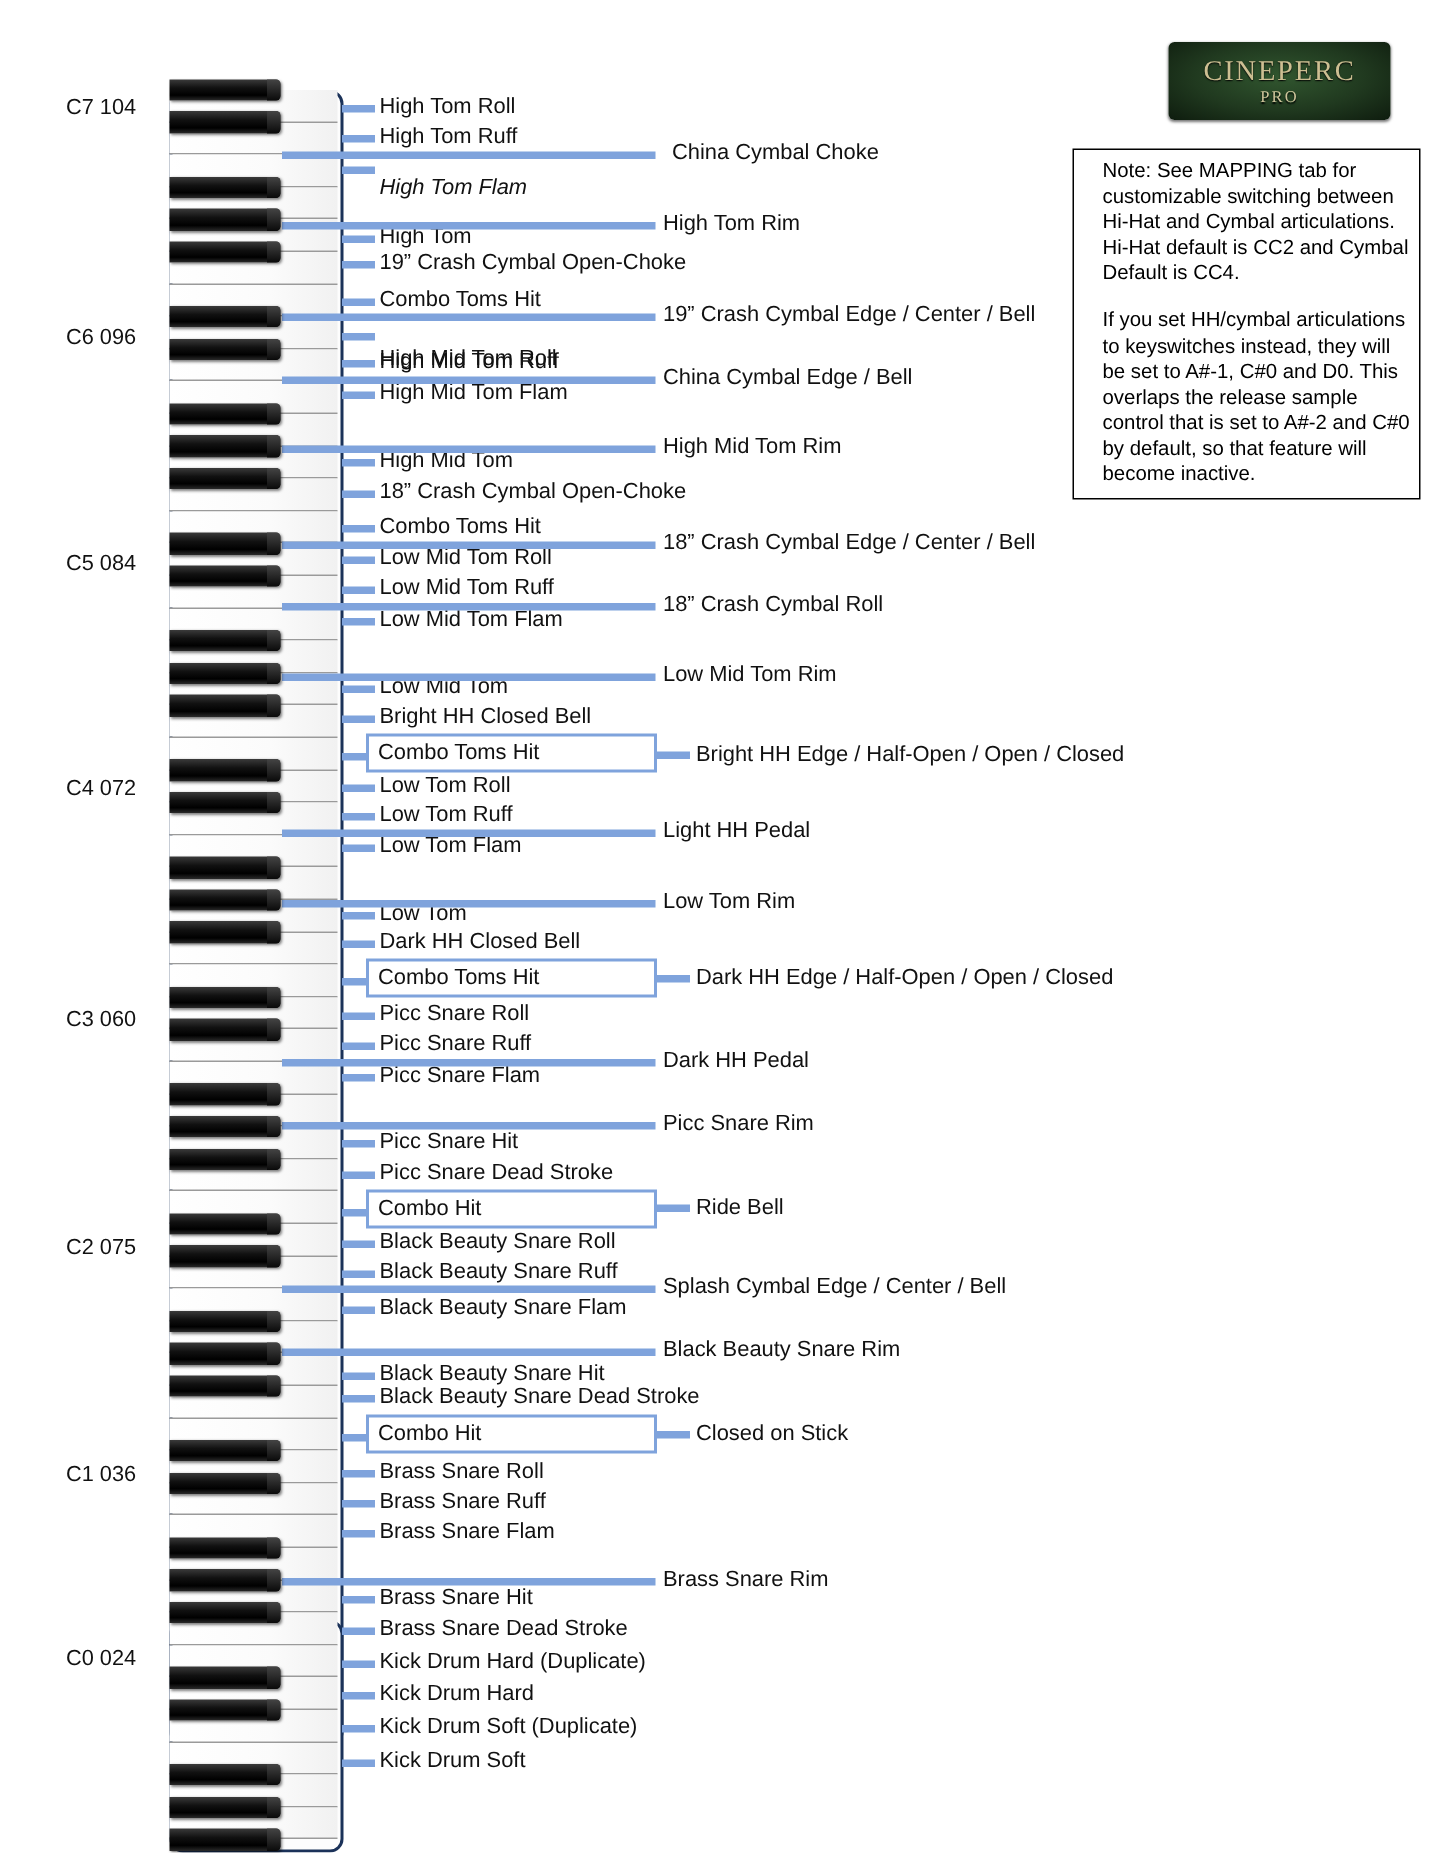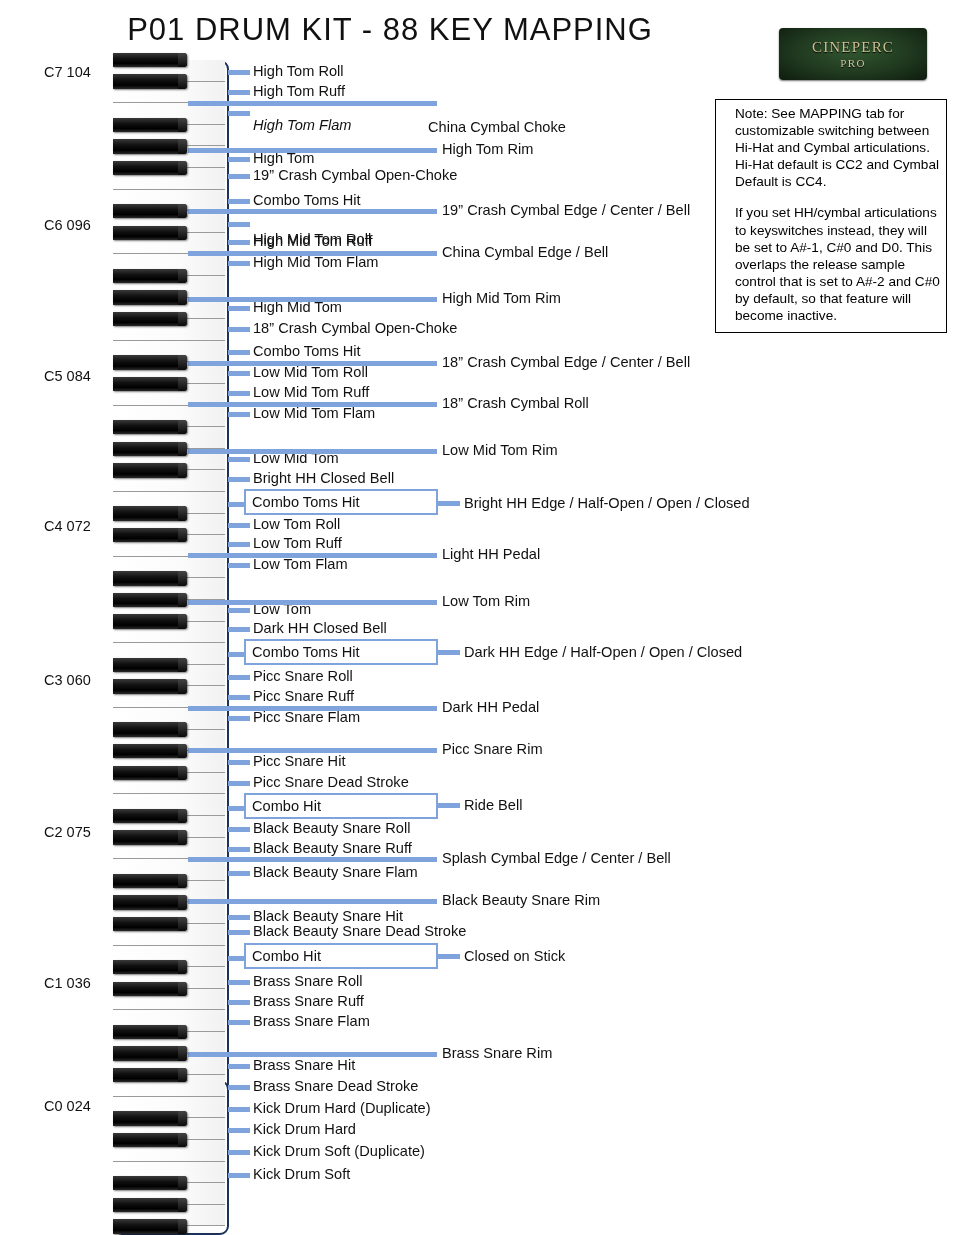--- a/index.html
+++ b/index.html
@@ -32,21 +32,21 @@
     position:absolute;left:779px;top:28px;width:148px;height:52px;
     border-radius:4px;
     background:
       radial-gradient(ellipse at 50% 45%, #31562f 0%, #20391f 55%, #0e1c0e 100%);
     box-shadow:0 1px 2px rgba(0,0,0,.55);
     overflow:hidden;
     display:flex;flex-direction:column;align-items:center;justify-content:center;
   }
   .logo-main{
     font-family:"Liberation Serif", serif;
-    font-size:15px;letter-spacing:1.2px;
+    font-size:19px;letter-spacing:1.2px;
     color:#cdbf92;text-shadow:0 1px 1px #000;
     line-height:1;
     font-variant:small-caps;text-transform:uppercase;
   }
   .logo-sub{
     font-family:"Liberation Serif", serif;
     font-size:11px;letter-spacing:1.4px;
     color:#cfc69c;text-shadow:0 1px 1px #000;
     margin-top:3px;line-height:1;
   }
@@ -117,21 +117,20 @@
     position:absolute;left:44px;
     font-size:14.5px;color:#111;white-space:nowrap;
     font-family:"Liberation Sans", sans-serif;
   }
 </style>
 </head>
 <body>
 
 <div id="page">
 
-  <div class="title">P01 Drum Kit - 88 Key Mapping</div>
 
   <div class="logo">
     <div class="logo-main">CinePerc</div>
     <div class="logo-sub">PRO</div>
   </div>
 
   <div class="notebox">
     <p>Note: See MAPPING tab for customizable switching between Hi-Hat and Cymbal articulations.  Hi-Hat default is CC2 and Cymbal Default is CC4.</p>
     <p>If you set HH/cymbal articulations to keyswitches instead, they will be set to A#-1, C#0 and D0.  This overlaps the release sample control that is set to A#-2 and C#0 by default, so that feature will become inactive.</p>
   </div>
@@ -345,21 +344,21 @@
       <div class="lbl" style="left: 253px; top: 924px;">Black Beauty Snare Dead Stroke</div>
       <div class="lbl" style="left: 253px; top: 974px;">Brass Snare Roll</div>
       <div class="lbl" style="left: 253px; top: 994px;">Brass Snare Ruff</div>
       <div class="lbl" style="left: 253px; top: 1014px;">Brass Snare Flam</div>
       <div class="lbl" style="left: 253px; top: 1058px;">Brass Snare Hit</div>
       <div class="lbl" style="left: 253px; top: 1079px;">Brass Snare Dead Stroke</div>
       <div class="lbl" style="left: 253px; top: 1101px;">Kick Drum Hard (Duplicate)</div>
       <div class="lbl" style="left: 253px; top: 1122px;">Kick Drum Hard</div>
       <div class="lbl" style="left: 253px; top: 1144px;">Kick Drum Soft (Duplicate)</div>
       <div class="lbl" style="left: 253px; top: 1167px;">Kick Drum Soft</div>
-      <div class="lbl" style="left: 428px; top: 95px; margin-top: 25px;">China Cymbal Choke</div>
+      <div class="lbl" style="left: 448px; top: 95px;">China Cymbal Choke</div>
       <div class="lbl" style="left: 442px; top: 142px;">High Tom Rim</div>
       <div class="lbl" style="left: 442px; top: 203px;">19” Crash Cymbal Edge / Center / Bell</div>
       <div class="lbl" style="left: 442px; top: 245px;">China Cymbal Edge / Bell</div>
       <div class="lbl" style="left: 442px; top: 291px;">High Mid Tom Rim</div>
       <div class="lbl" style="left: 442px; top: 355px;">18” Crash Cymbal Edge / Center / Bell</div>
       <div class="lbl" style="left: 442px; top: 396px;">18” Crash Cymbal Roll</div>
       <div class="lbl" style="left: 442px; top: 443px;">Low Mid Tom Rim</div>
       <div class="lbl" style="left: 442px; top: 547px;">Light HH Pedal</div>
       <div class="lbl" style="left: 442px; top: 594px;">Low Tom Rim</div>
       <div class="lbl" style="left: 442px; top: 700px;">Dark HH Pedal</div>

